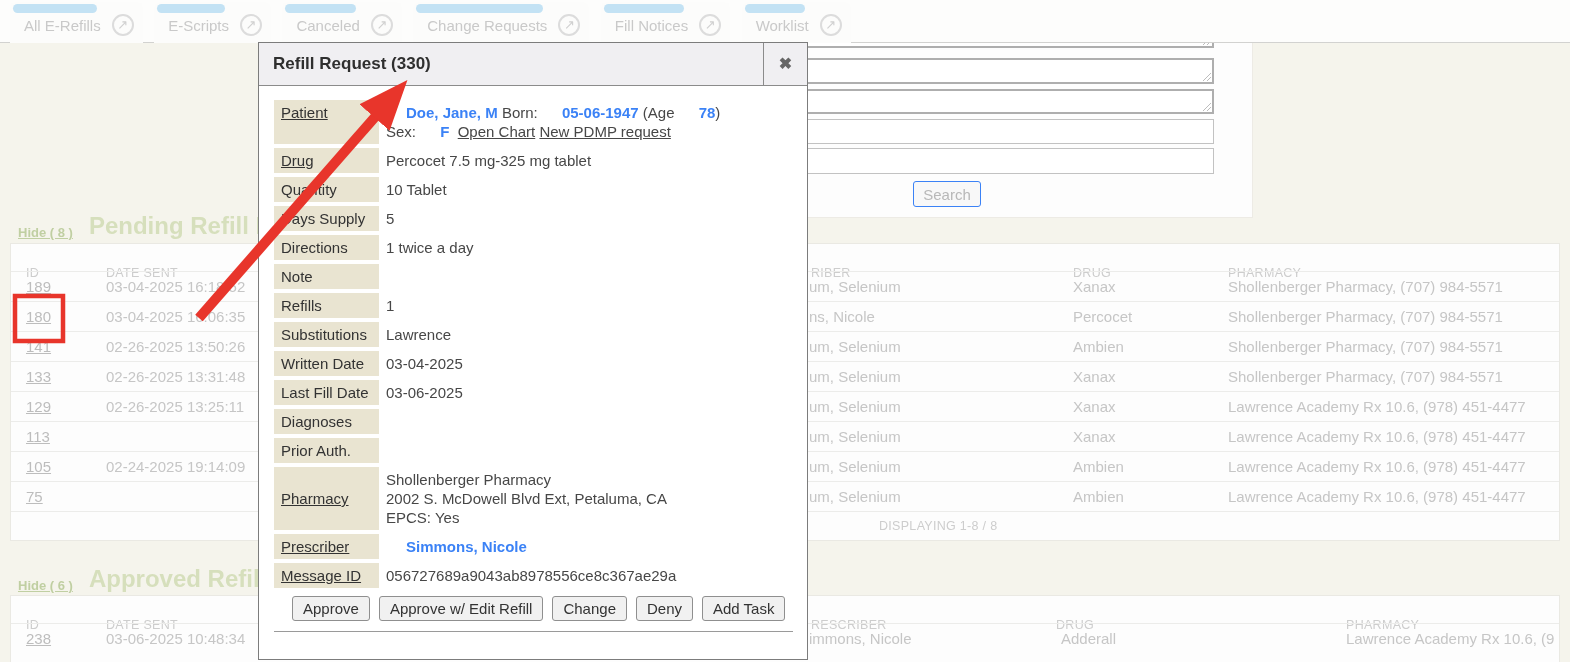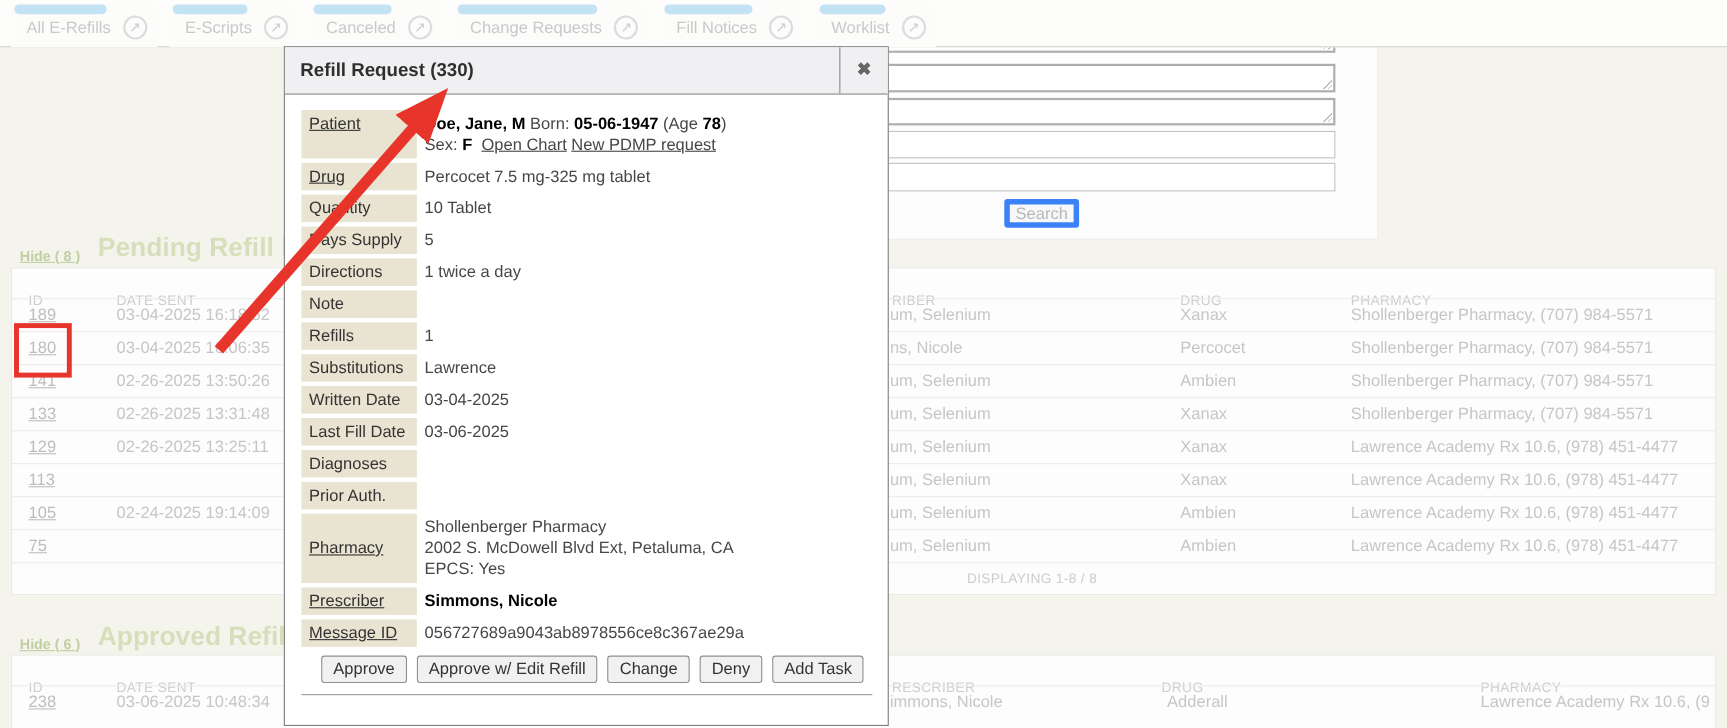--- a/index.html
+++ b/index.html
@@ -42,21 +42,21 @@
     border:1px solid #c2c2c2; font-family:inherit; font-size:14px; color:#888; padding:2px 4px;
   }
   .sfield.ta { border:2px solid #aeaeae; }
   .sfield.ta::after {
     content:''; position:absolute; right:1px; bottom:1px; width:10px; height:10px;
     background:repeating-linear-gradient(135deg, transparent 0 2px, #bdbdbd 2px 3px);
     clip-path:polygon(100% 0, 0 100%, 100% 100%);
   }
   .search-btn {
     position:absolute; left:412px; top:138px; width:68px; height:26px;
-    background:#f8f8f8; border:5px solid #3b82f6; border-radius:3px;
+    background:#f8f8f8; border:1px solid #3b82f6; border-radius:3px;
     color:#b8b8b8; font-size:15px; font-family:inherit;
   }
 
   
   .section-head { position:absolute; z-index:1; display:flex; align-items:flex-end; white-space:nowrap; }
   .hide-link { font-size:13px; font-weight:bold; color:#c0cfa2; text-decoration:underline; margin-right:16px; cursor:pointer; }
   .section-title { font-size:24px; font-weight:bold; color:#d6dfbc; }
 
   
   .bgpanel {
@@ -90,21 +90,21 @@
     font-size:16px; font-weight:bold; color:#666; cursor:pointer;
   }
   .modal-body { padding:14px 14px 4px 15px; }
   .mrow { display:flex; margin-bottom:4px; }
   .mlabel {
     width:105px; flex-shrink:0; background:#e9e4d1; color:#333;
     font-size:15px; padding:3px 2px 3px 7px; line-height:19px;
   }
   .mlabel.link { text-decoration:underline; cursor:pointer; }
   .mvalue { font-size:15px; color:#474747; padding:3px 0 3px 7px; line-height:19px; min-height:25px; }
-  .mvalue b { color:#000000; }
+  .mvalue b { color:#3b82f6;margin-left:20px; }
   .mlink { text-decoration:underline; color:#474747; cursor:pointer; }
   .mbtns { display:flex; gap:9px; margin:8px 0 0 18px; }
   .mbtn {
     background:#f1f1f1; border:1px solid #8f8f8f; border-radius:3px;
     font-size:15px; color:#333; padding:2px 10px; height:25px; font-family:inherit; white-space:nowrap; cursor:pointer;
   }
   .mdivider { margin-top:10px; border-top:1px solid #9a9a9a; }
 
   
   .annot { position:absolute; left:0; top:0; z-index:20; pointer-events:none; }

